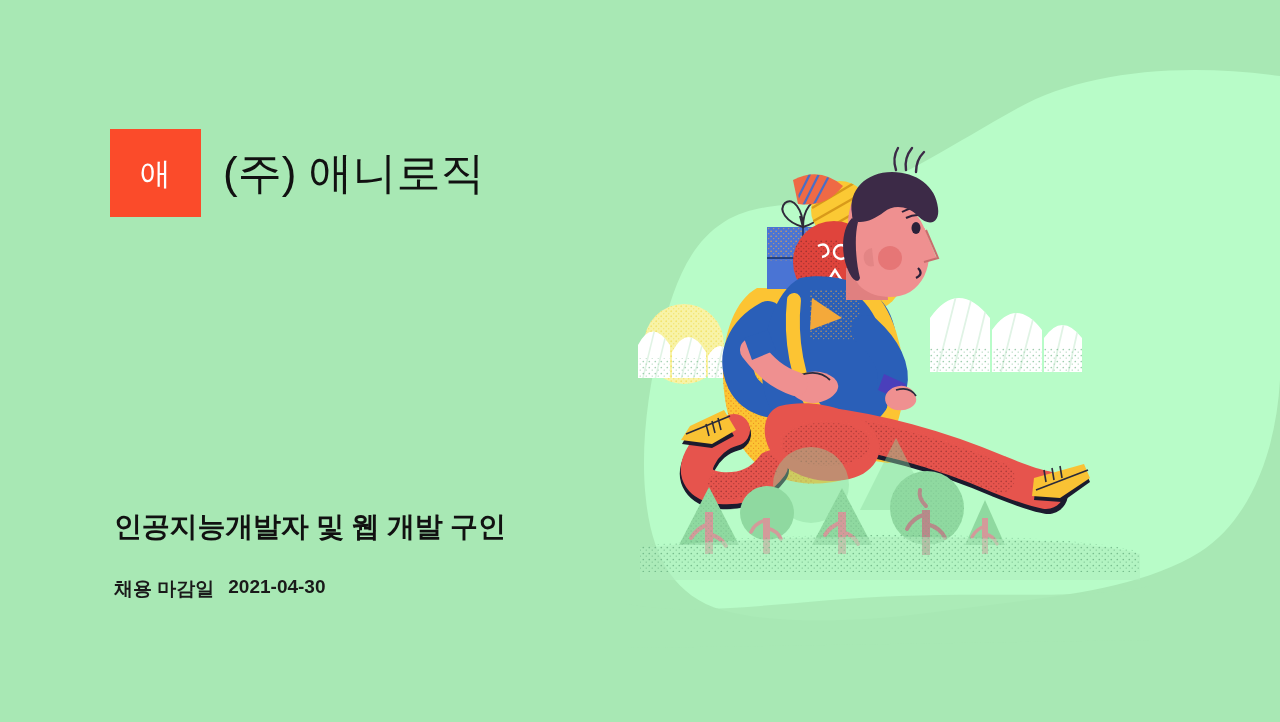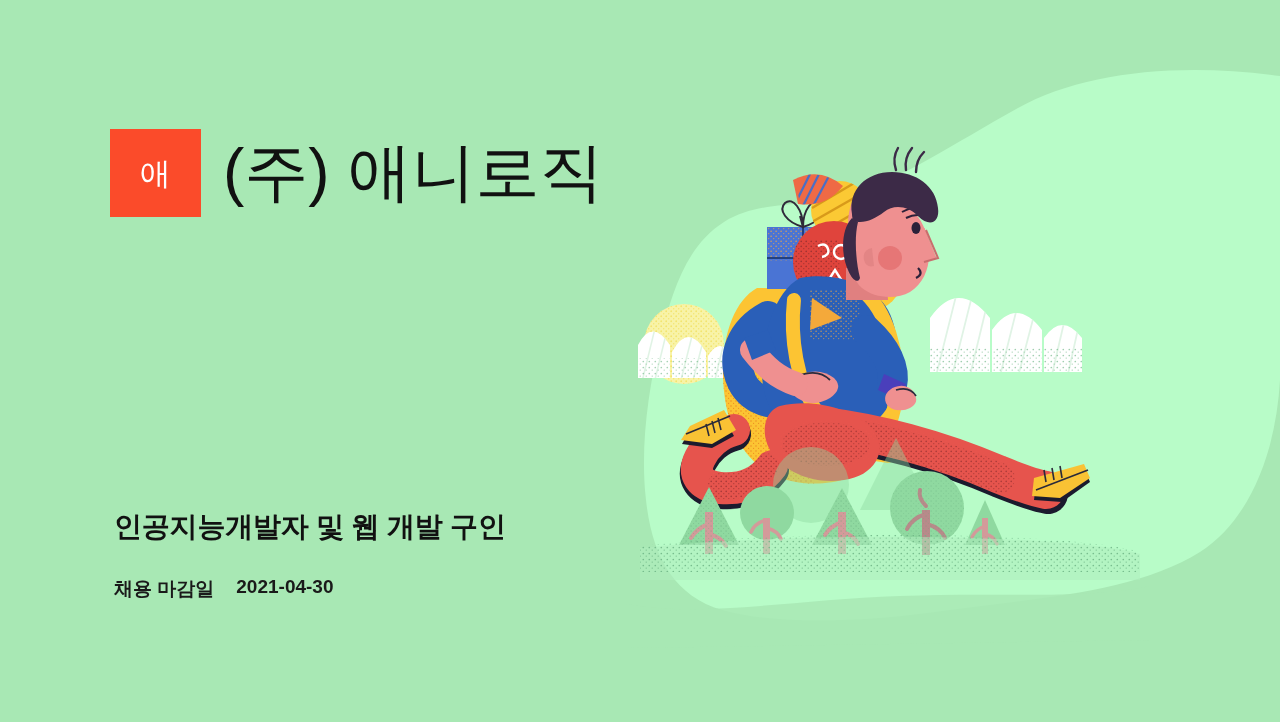--- a/index.html
+++ b/index.html
@@ -39,21 +39,21 @@
     flex:none;
   }
   #company-logo span {
     color:#ffffff;
     font-size:31px;
     font-weight:400;
     line-height:1;
     letter-spacing:0.5px;
   }
   #company-name {
-    font-size:64px;
+    font-size:44px;
     font-weight:400;
     color:#111111;
     line-height:1.05;
     white-space:nowrap;
   }
   #job-title {
     position:absolute;
     left:114px; top:508px;
     font-size:28px;
     font-weight:700;
@@ -63,21 +63,21 @@
     text-align:center;
   }
   #deadline-row {
     position:absolute;
     left:114px; top:576px;
     font-size:19px;
     font-weight:700;
     color:#1a1a1a;
     white-space:nowrap;
     display:flex;
-    gap:22px;
+    gap:14px;
   }
 </style>
 </head>
 <body>
 
 <div id="card">
 
   <svg id="illustration" viewBox="0 0 1280 722" width="1280" height="722" xmlns="http://www.w3.org/2000/svg">
     <defs>
 

